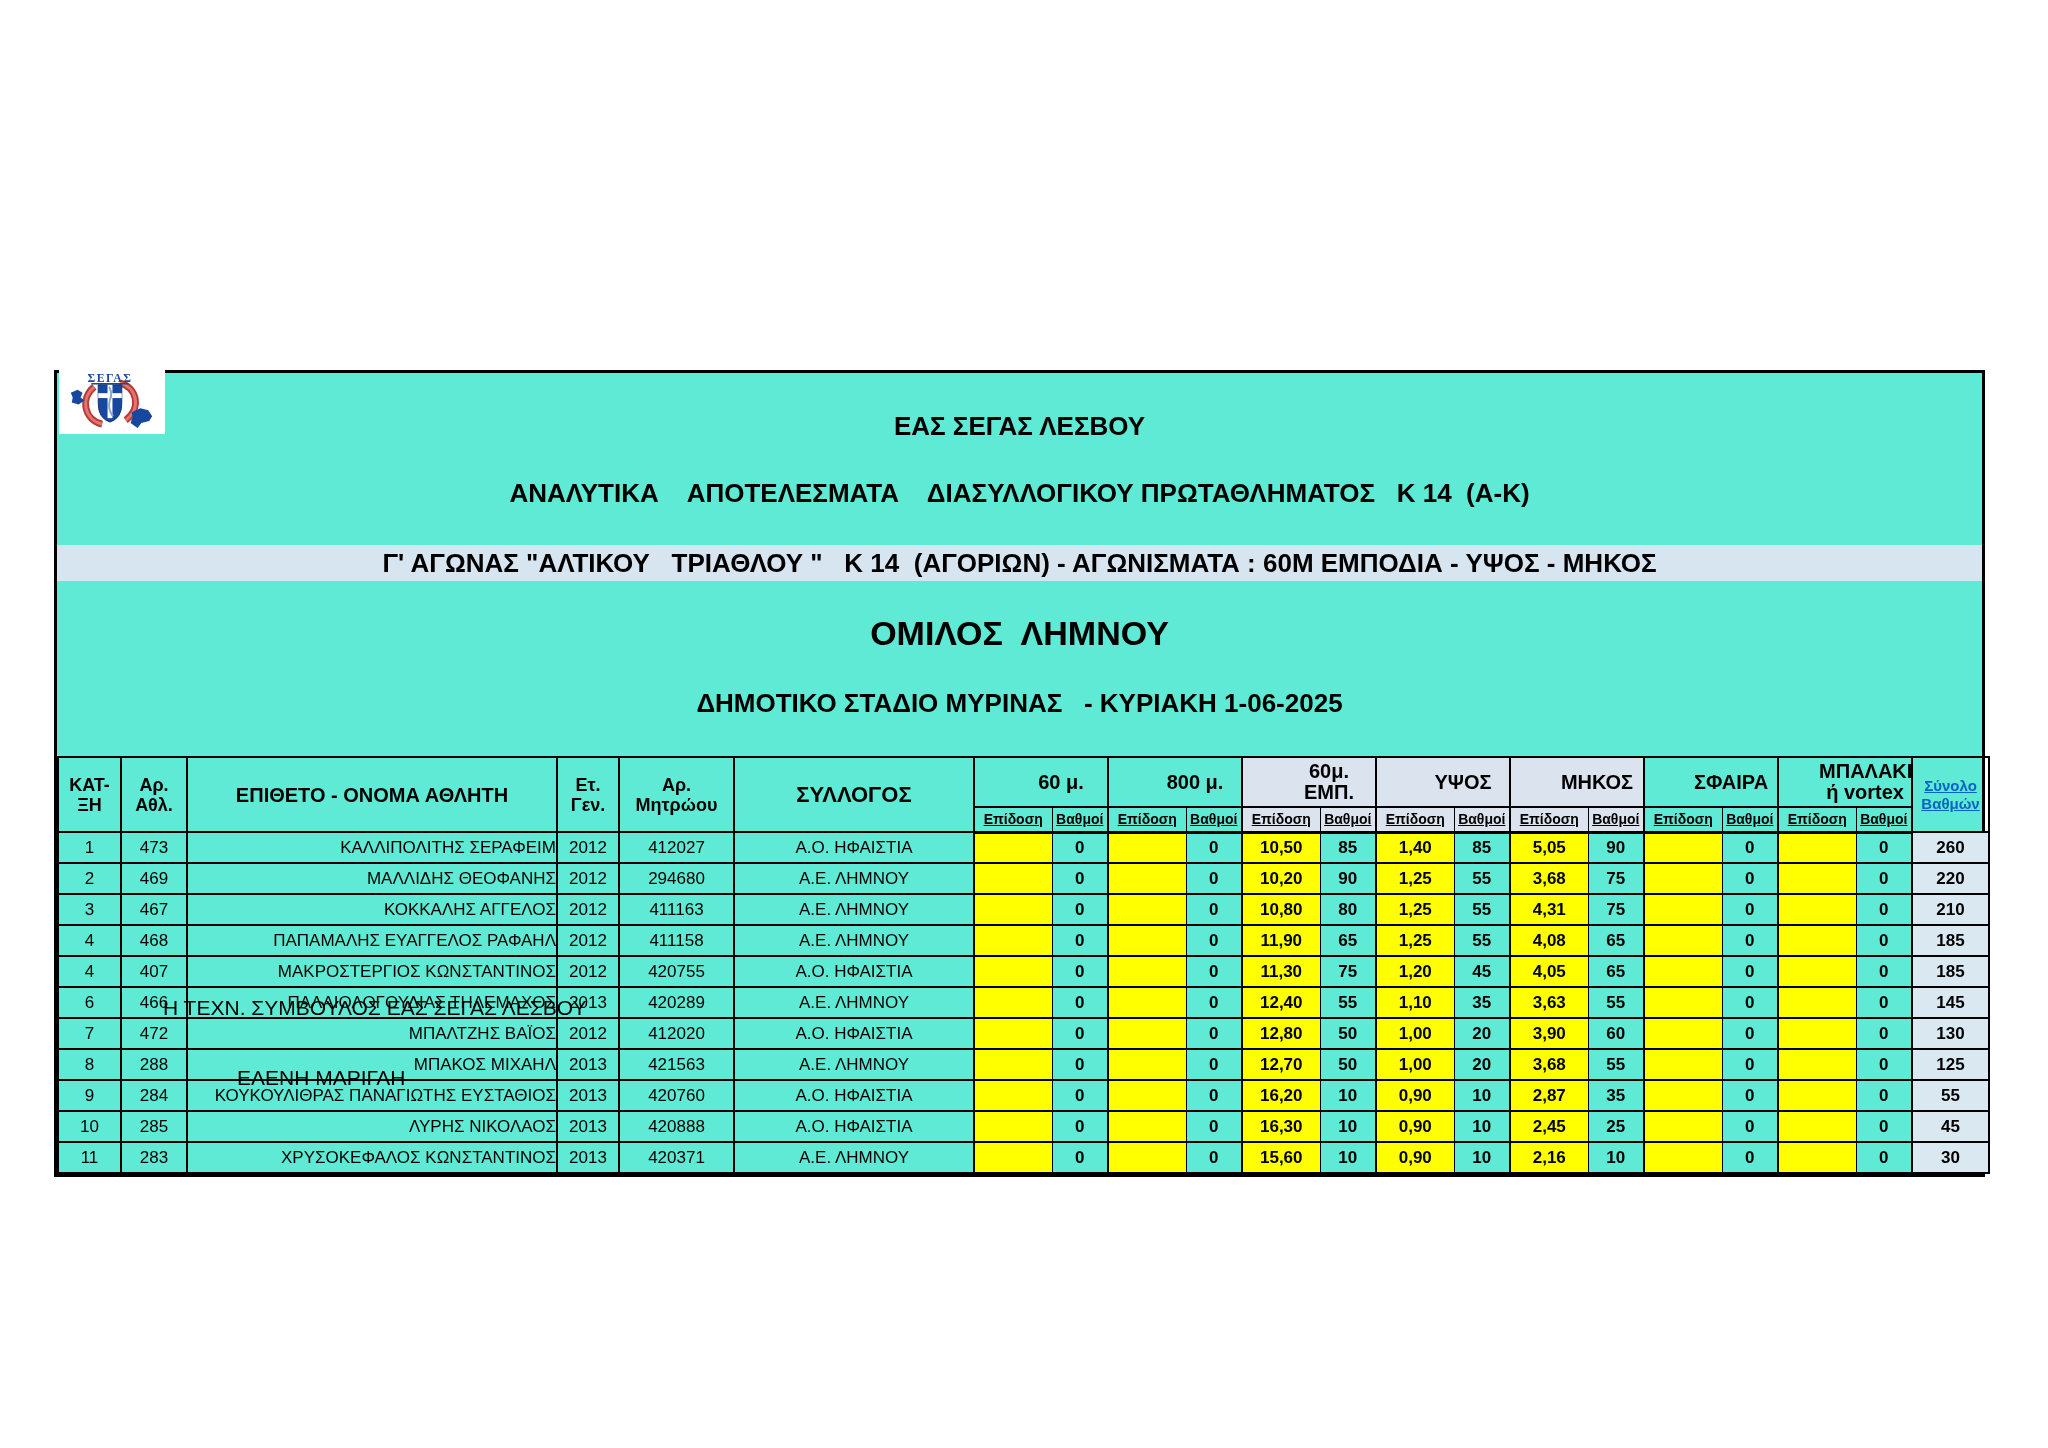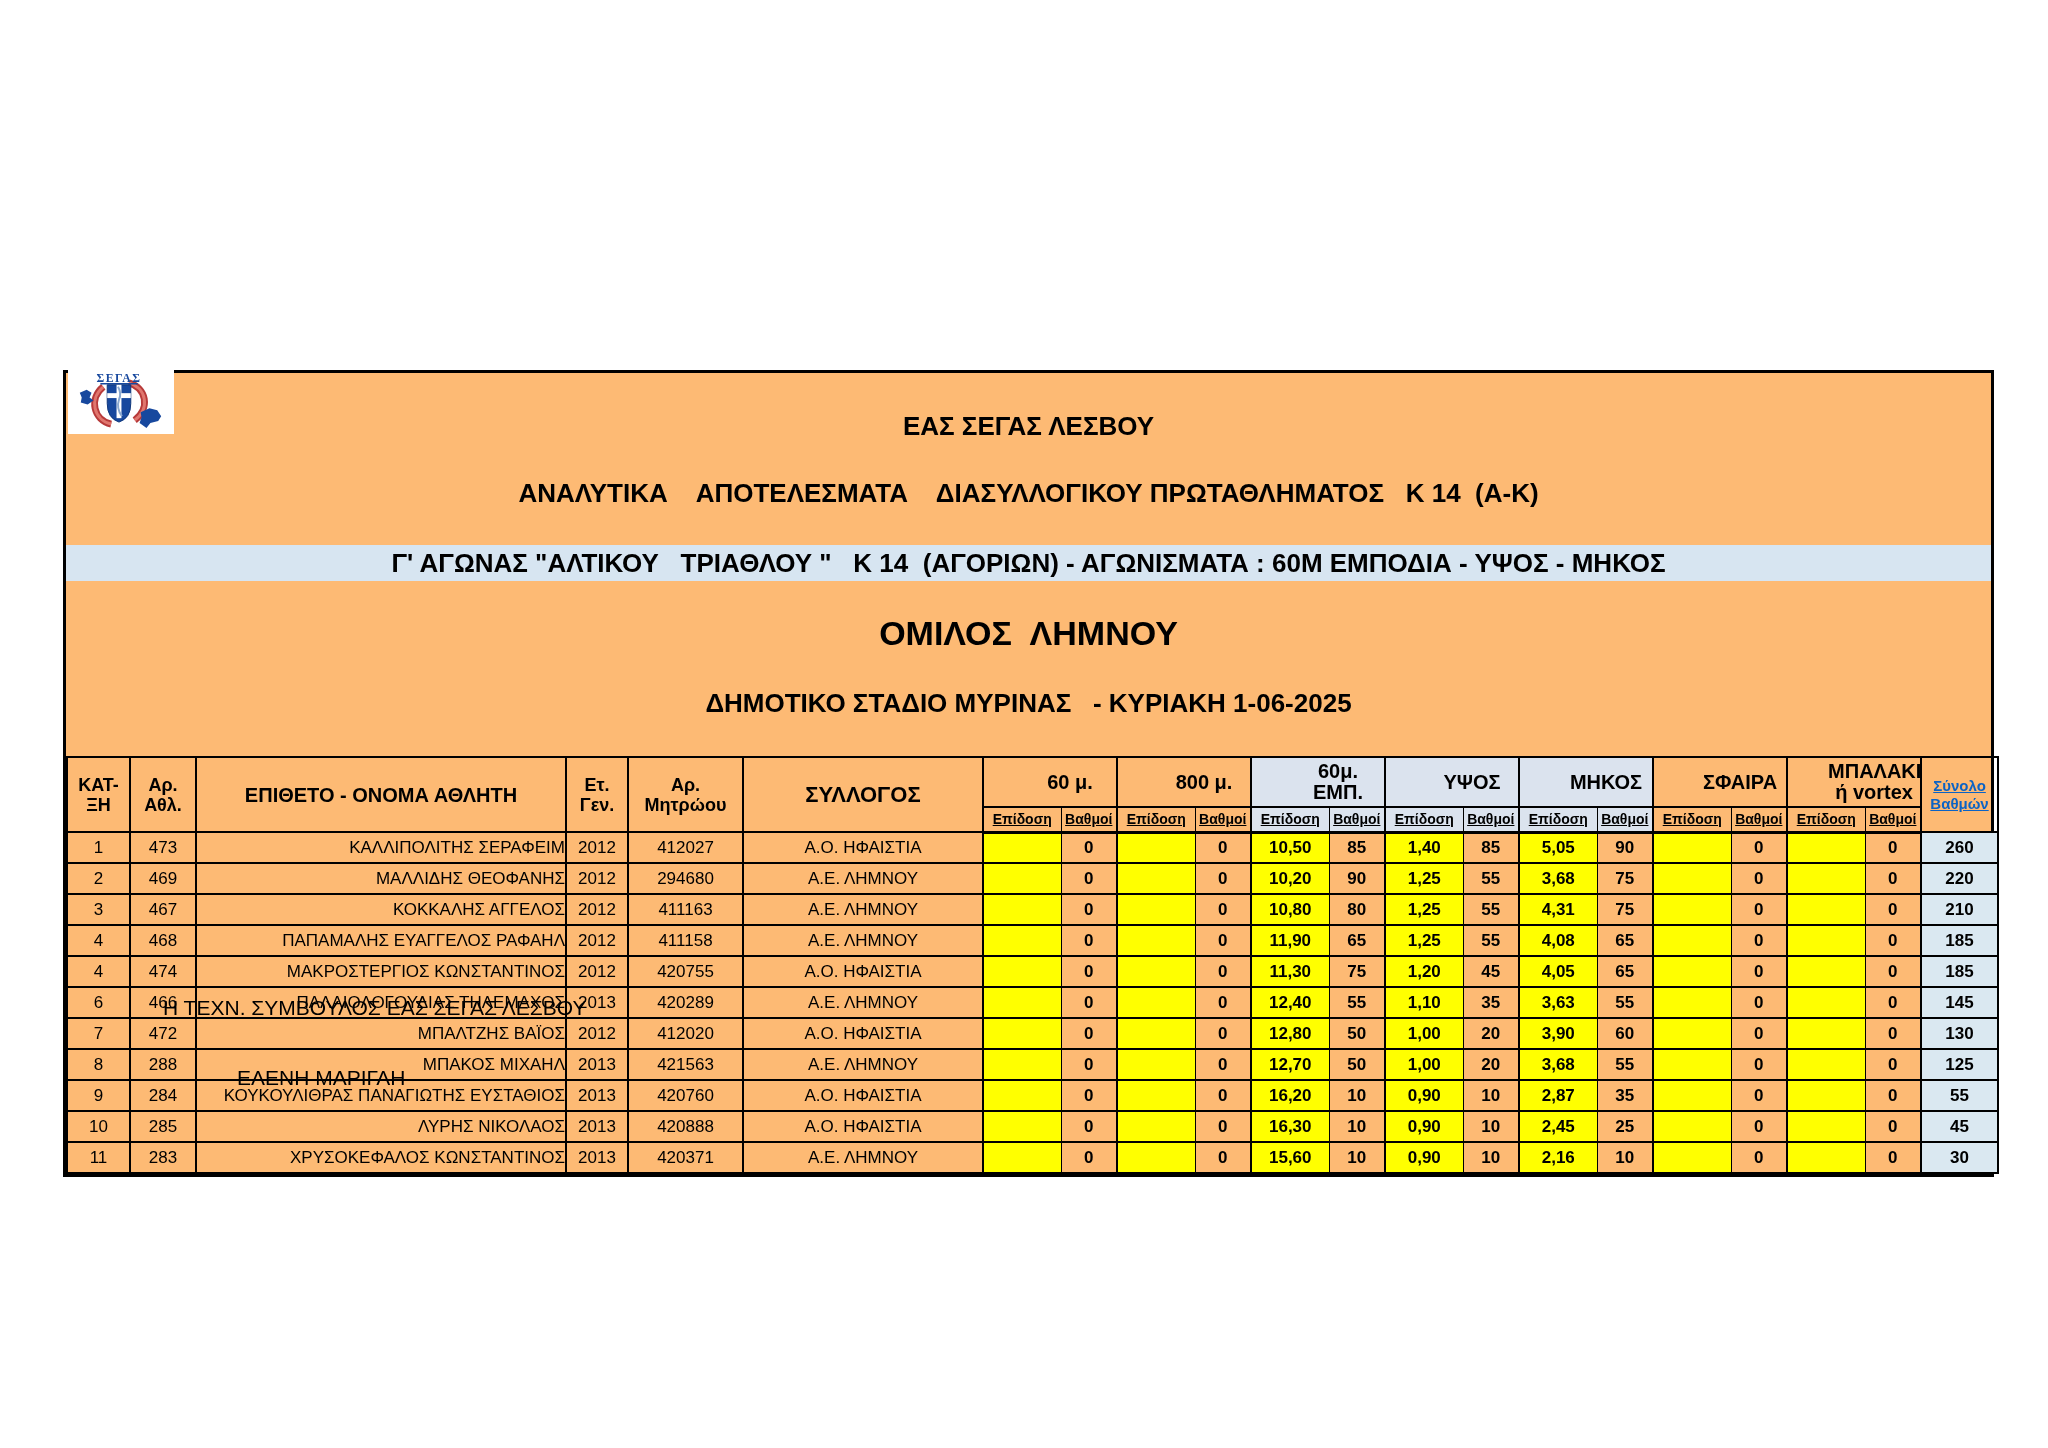--- a/index.html
+++ b/index.html
@@ -2,22 +2,22 @@
 <html style="--accent-yellow: #ffff00; --band-blue: #d7e5f1; --header-shade: #dbe3ee; --total-shade: #dae8f1; --link-blue: #0b63c5; --logo-blue: #17489e; --logo-red: #b73a3a;"><head>
 <meta charset="utf-8">
 <style>
   html,body{margin:0;padding:0;}
   body{
     width:2048px;height:1448px;background:#ffffff;position:relative;overflow:hidden;
     font-family:"Liberation Sans",sans-serif;color:#000;
     -webkit-font-smoothing:antialiased;
   }
   .sheet{
-    position:absolute;left:63px;top:370px;width:1931px;
-    border:3px solid #000;box-sizing:border-box;background:#fdba74;
+    position:absolute;left:54px;top:370px;width:1931px;
+    border:3px solid #000;box-sizing:border-box;background:#5eead4;
   }
   
   .head{position:relative;text-align:center;font-weight:bold;white-space:pre;}
   .head .h1{font-size:26px;line-height:32px;padding-top:1px;}
   .head .h2{font-size:26px;line-height:31px;}
   .head .band{font-size:26px;line-height:36px;background:var(--band-blue,#d7e5f1);}
   .head .h4{font-size:34px;line-height:33px;}
   .head .h5{font-size:26px;line-height:34px;}
   .logo{
     position:absolute;left:2px;top:-5px;width:106px;height:66px;
@@ -234,21 +234,21 @@
           <td class="perf">4,08</td>
           <td class="pts">65</td>
           <td class="perf"></td>
           <td class="pts">0</td>
           <td class="perf"></td>
           <td class="pts">0</td>
           <td class="total">185</td>
         </tr>
         <tr>
           <td class="rank">4</td>
-          <td class="ath-no">474</td>
+          <td class="ath-no">407</td>
           <td class="name">ΜΑΚΡΟΣΤΕΡΓΙΟΣ ΚΩΝΣΤΑΝΤΙΝΟΣ</td>
           <td class="birth-year">2012</td>
           <td class="registry-no">420755</td>
           <td class="club">Α.Ο. ΗΦΑΙΣΤΙΑ</td>
           <td class="perf"></td>
           <td class="pts">0</td>
           <td class="perf"></td>
           <td class="pts">0</td>
           <td class="perf">11,30</td>
           <td class="pts">75</td>

